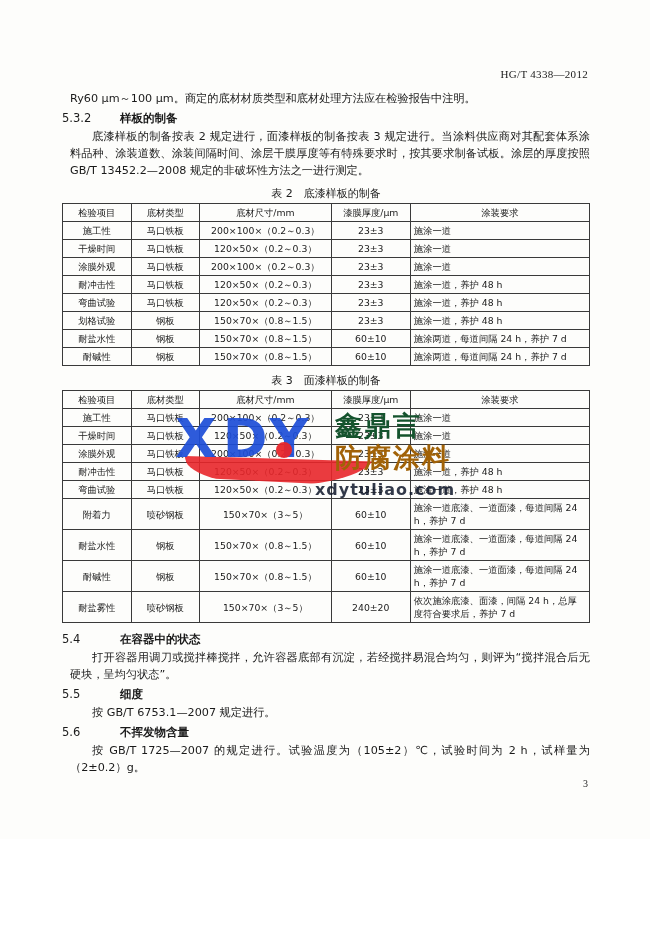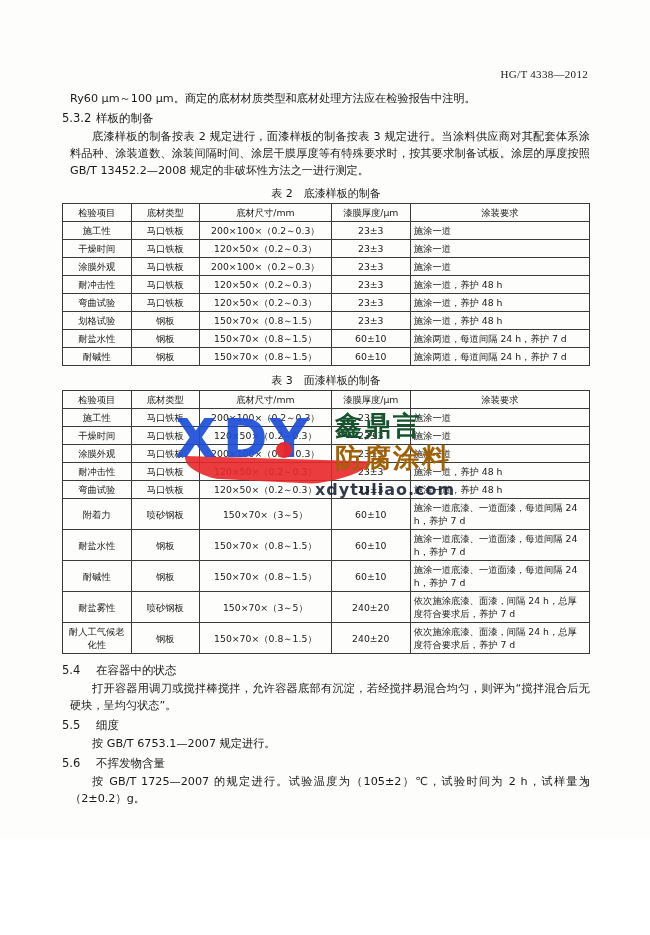--- a/index.html
+++ b/index.html
@@ -52,21 +52,22 @@
     line-height: 17px;
     margin: 3px 0 1px 0;
     font-family: "DejaVu Sans", sans-serif;
     font-weight: normal;
   }
   .clause .num {
     display: inline-block;
     min-width: 34px;
   }
   .clause .title {
-    margin-left: 0;
+    margin-left: 24px;
+    font-weight: bold;
   }
   .tbl-caption {
     text-align: center;
     font-size: 11px;
     margin: 7px 0 2px 0;
     font-family: "DejaVu Sans", sans-serif;
   }
   table.data {
     border-collapse: collapse;
     width: 100%;
@@ -346,27 +347,20 @@
             <td class="c-center">60±10</td>
             <td class="c-left">施涂一道底漆、一道面漆，每道间隔 24 h，养护 7 d</td>
           </tr>
           <tr>
             <td class="c-center">耐盐雾性</td>
             <td class="c-center">喷砂钢板</td>
             <td class="c-center">150×70×（3～5）</td>
             <td class="c-center">240±20</td>
             <td class="c-left">依次施涂底漆、面漆，间隔 24 h，总厚度符合要求后，养护 7 d</td>
           </tr>
-          <tr>
-            <td class="c-center">耐人工气候老化性</td>
-            <td class="c-center">钢板</td>
-            <td class="c-center">150×70×（0.8～1.5）</td>
-            <td class="c-center">240±20</td>
-            <td class="c-left">依次施涂底漆、面漆，间隔 24 h，总厚度符合要求后，养护 7 d</td>
-          </tr>
         </tbody>
       </table>
     </div>
 
     <div class="tail">
       <div class="clause">
         <span class="num">5.4</span><span class="title">在容器中的状态</span>
       </div>
       <p class="para indent2">打开容器用调刀或搅拌棒搅拌，允许容器底部有沉淀，若经搅拌易混合均匀，则评为“搅拌混合后无硬块，呈均匀状态”。</p>
 

